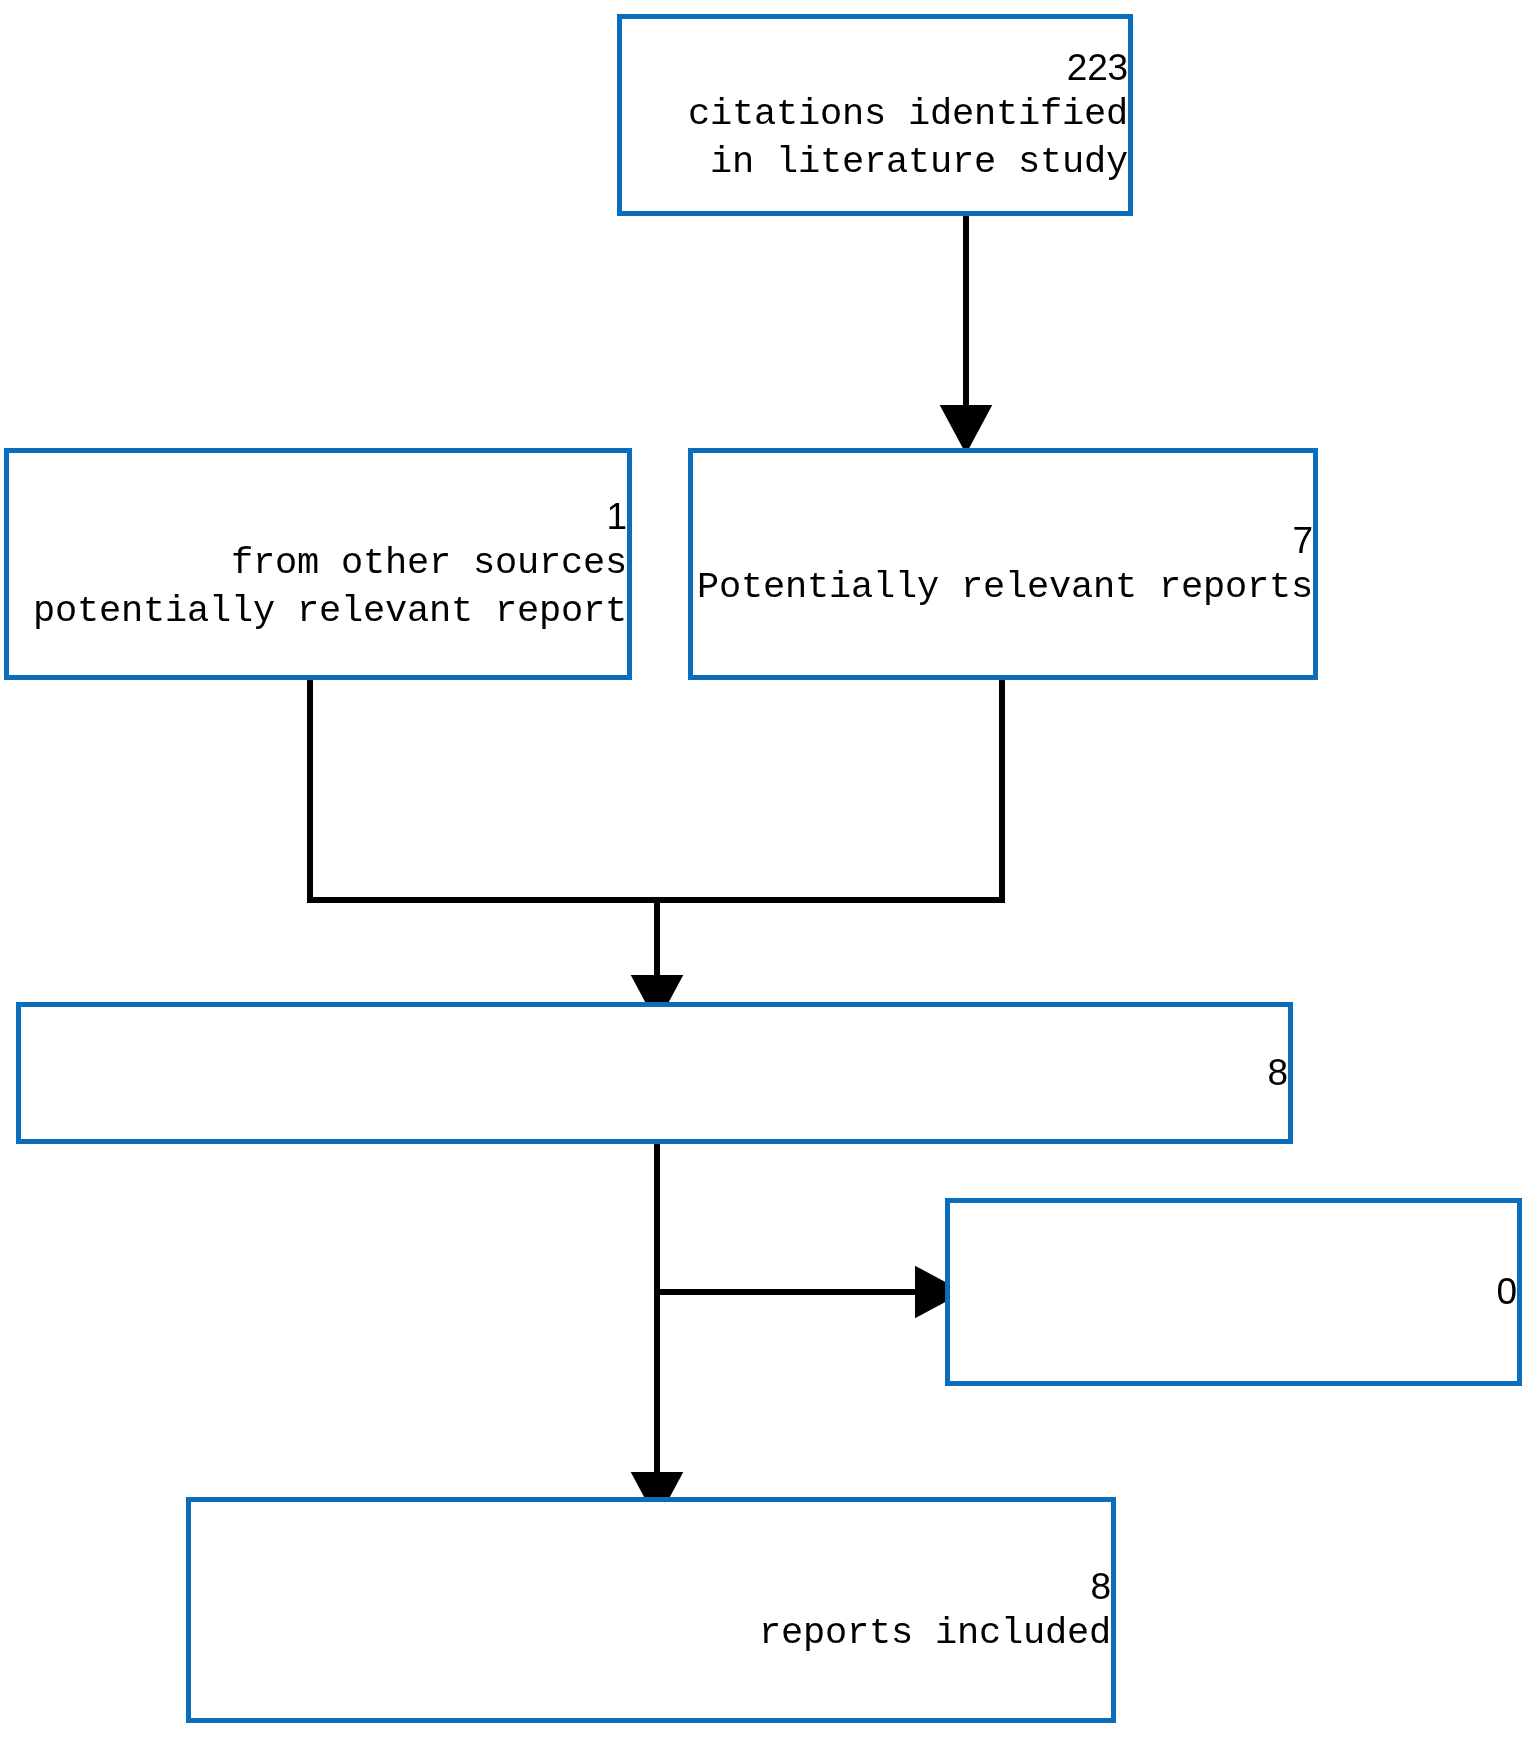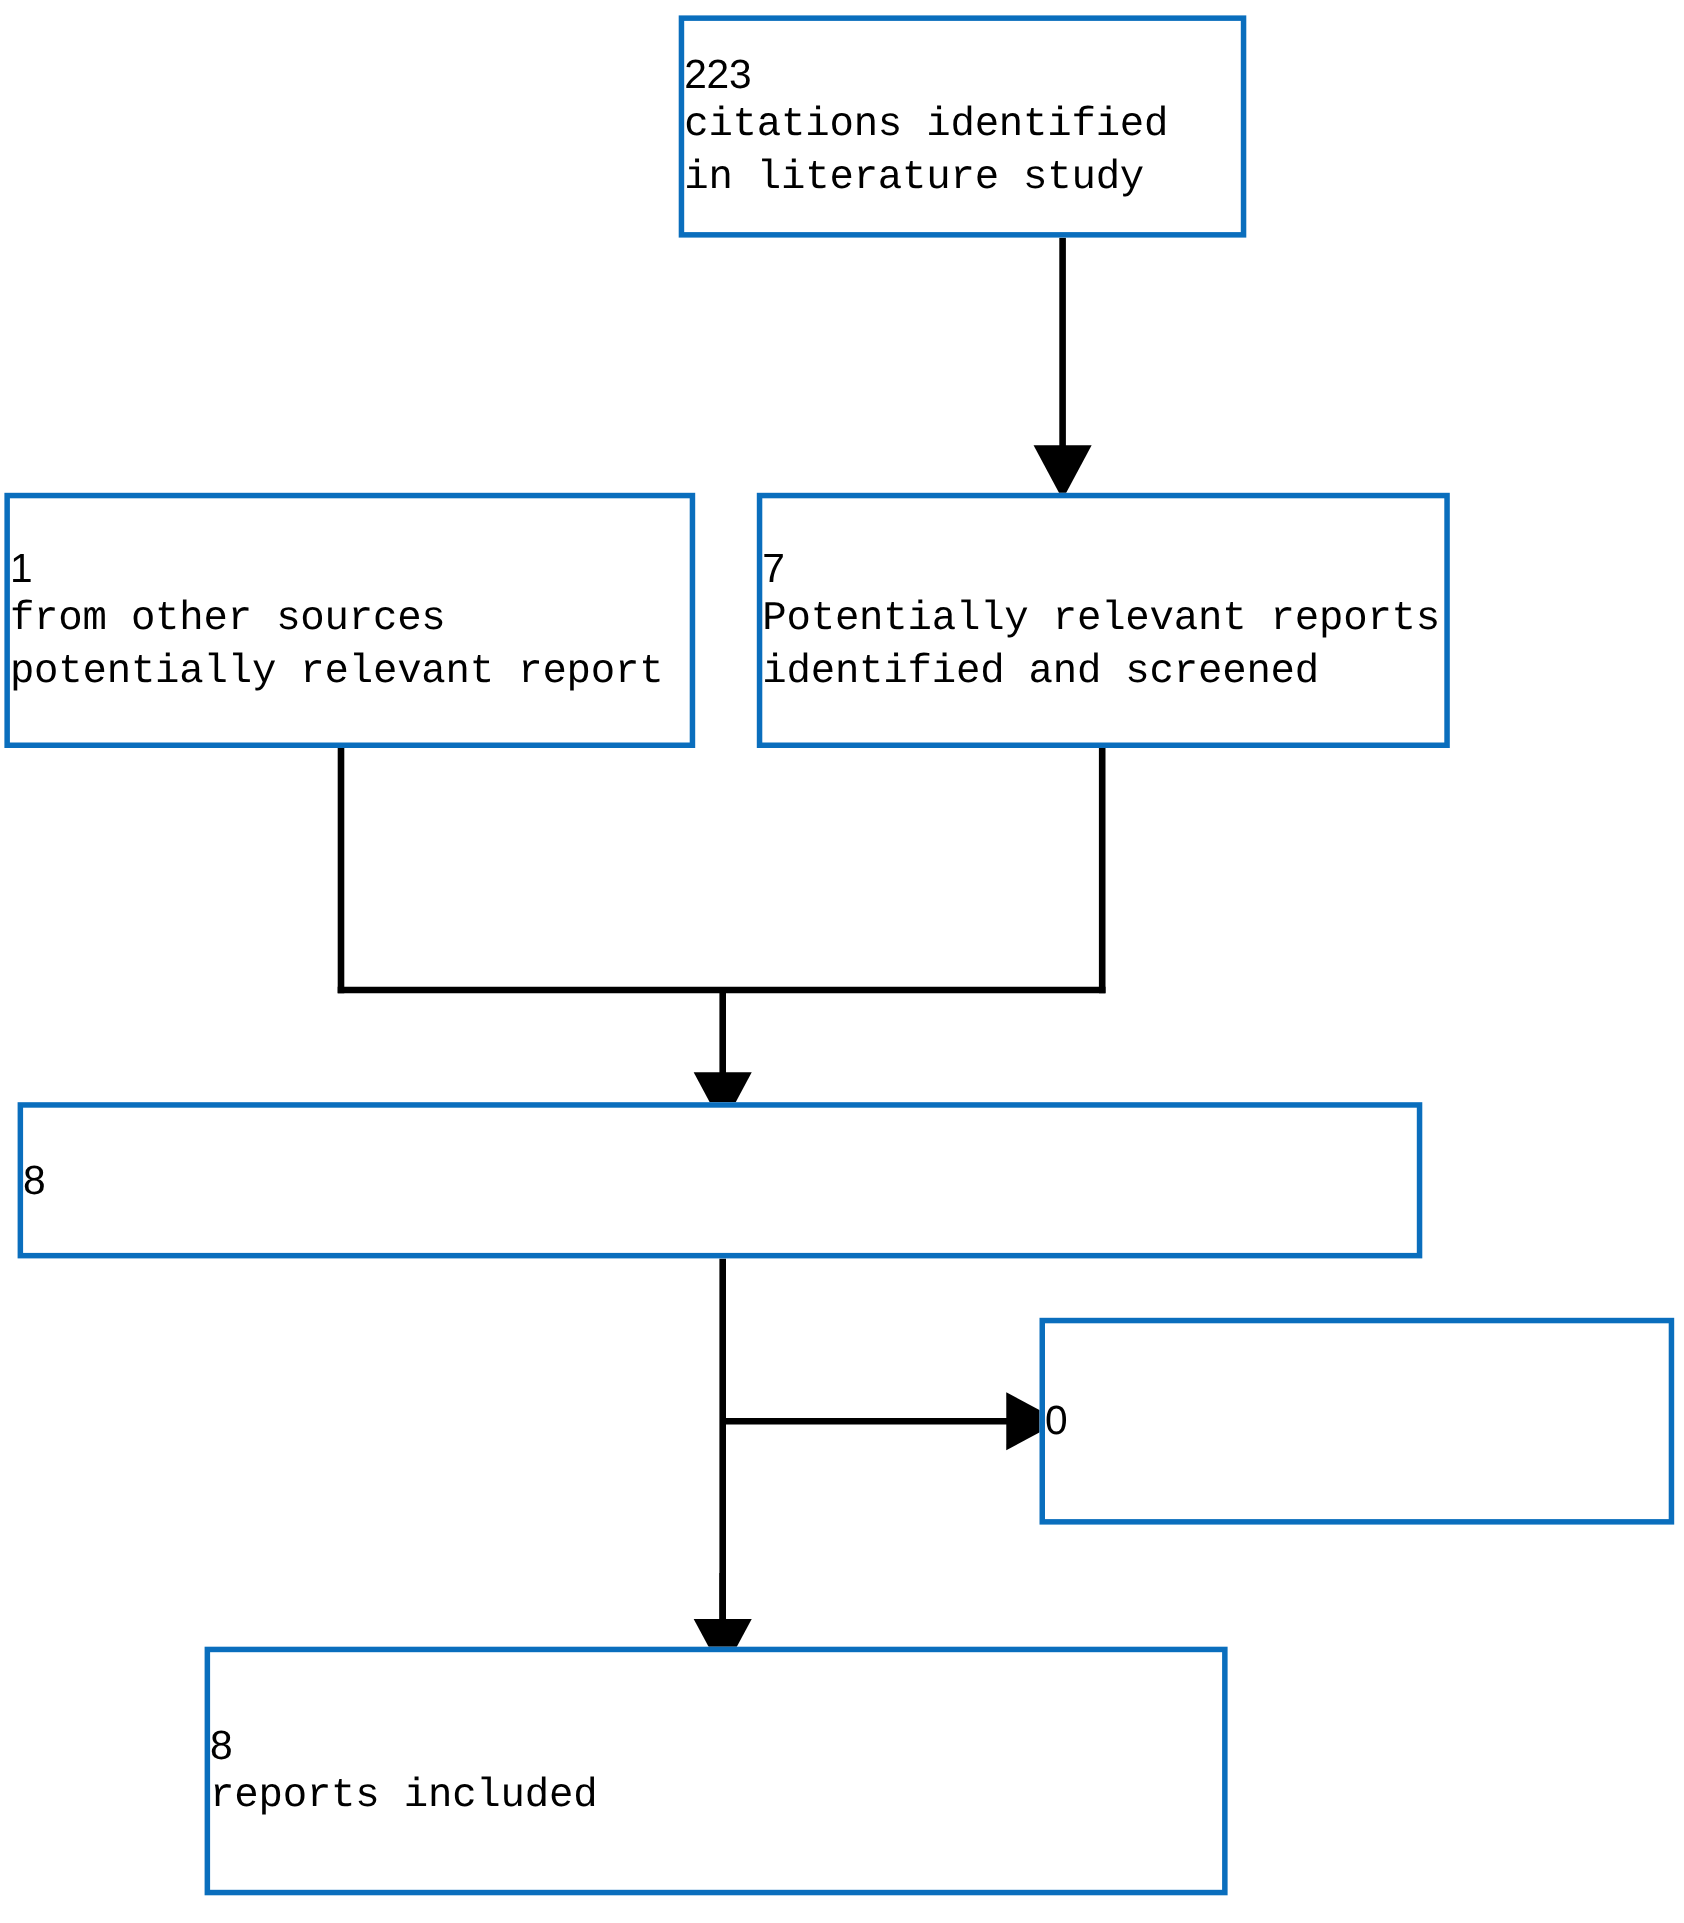--- a/index.html
+++ b/index.html
@@ -23,21 +23,21 @@
     width: 1531px;
     height: 1748px;
   }
   .node {
     position: absolute;
     box-sizing: border-box;
     background: #ffffff;
     border: 5px solid #0a6ebd;
     display: flex;
     flex-direction: column;
-    align-items: flex-start;
+    align-items: flex-end;
     justify-content: center;
     text-align: center;
     color: #000000;
     font-family: "Liberation Sans", sans-serif;
     font-size: 37px;
     line-height: 1.28;
     letter-spacing: -0.2px;
   }
   .node .line {
     display: block;
@@ -89,21 +89,20 @@
 
   <div class="node" style="left:4px; top:448px; width:628px; height:232px;">
     <span class="count">1</span>
     <span class="line">from other sources</span>
     <span class="line">potentially relevant report</span>
   </div>
 
   <div class="node" style="left:688px; top:448px; width:630px; height:232px;">
     <span class="count">7</span>
     <span class="line">Potentially relevant reports</span>
-    <span class="line">identified and screened</span>
   </div>
 
   <div class="node" style="left:16px; top:1002px; width:1277px; height:142px;">
     <span class="count">8</span>
   </div>
 
   <div class="node" style="left:945px; top:1198px; width:577px; height:188px;">
     <span class="count">0</span>
   </div>
 

